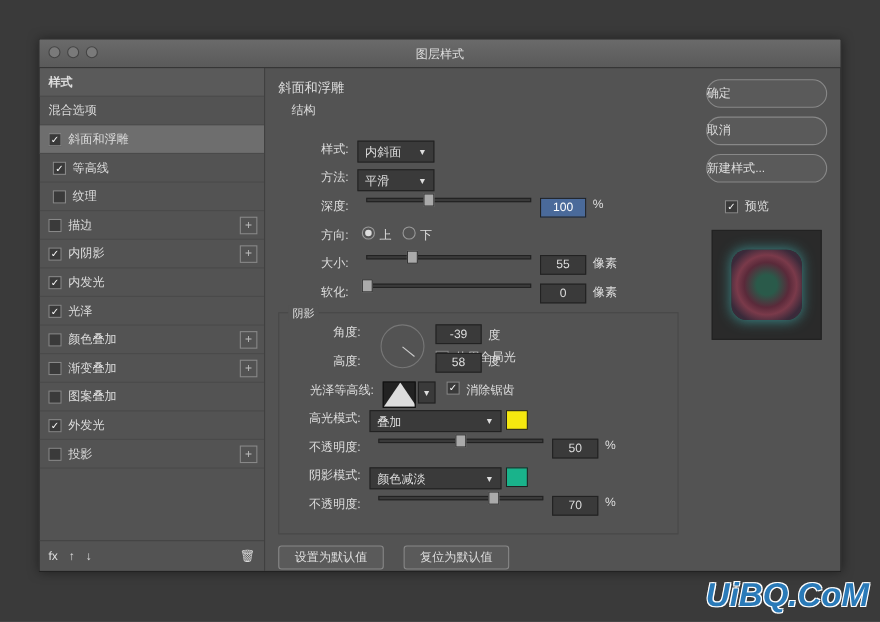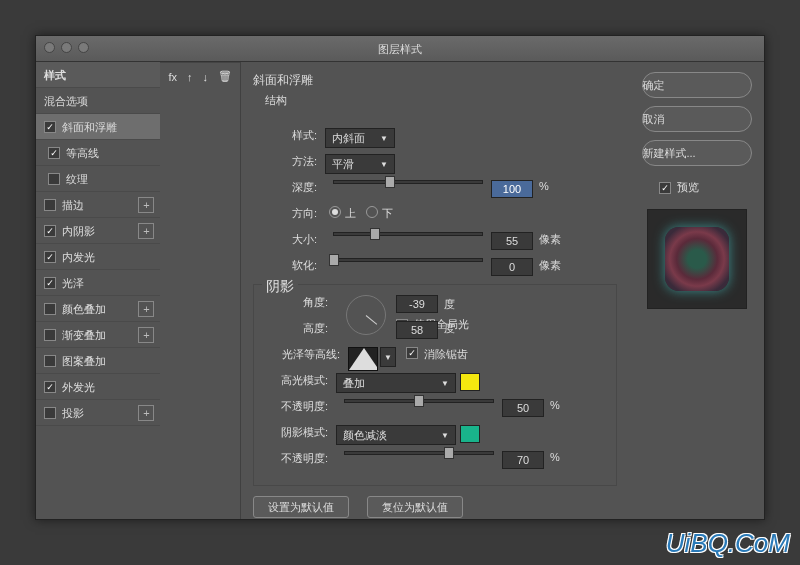--- a/index.html
+++ b/index.html
@@ -2,36 +2,36 @@
 <html><head>
 <meta charset="utf-8">
 <style>
 *{box-sizing:border-box;margin:0;padding:0;font-family:"Microsoft YaHei",Arial,sans-serif;font-size:11px;color:#ddd}
 body{background:#3a3a3a;width:800px;height:565px;position:relative;overflow:hidden}
 .dialog{position:absolute;left:35px;top:35px;width:730px;height:485px;background:#535353;border:1px solid #222;box-shadow:0 0 10px rgba(0,0,0,.5)}
 .titlebar{height:26px;background:linear-gradient(#6a6a6a,#5a5a5a);border-bottom:1px solid #333;position:relative;text-align:center;line-height:26px;font-size:12px}
 .win-dots{position:absolute;left:8px;top:6px;display:flex;gap:6px}
 .win-dots span{width:11px;height:11px;border-radius:50%;background:#7a7a7a;border:1px solid #444}
 .body{display:flex;height:calc(100% - 26px)}
-.sidebar{width:205px;border-right:1px solid #404040;display:flex;flex-direction:row}
+.sidebar{width:205px;border-right:1px solid #404040;display:flex;flex-direction:column}
 .effects{flex:1;overflow:auto}
 .row{height:26px;line-height:26px;padding:0 8px;border-bottom:1px solid #4a4a4a;display:flex;align-items:center;position:relative}
 .row.header{background:#5a5a5a;font-weight:bold}
 .row.sub{padding-left:12px}
 .row.selected{background:#6e6e6e}
 .chk{width:12px;height:12px;border:1px solid #888;background:#3a3a3a;margin-right:6px;display:inline-flex;align-items:center;justify-content:center;font-size:9px;color:#fff}
 .chk.on::after{content:"✓"}
 .plus{position:absolute;right:6px;top:5px;width:16px;height:16px;border:1px solid #888;text-align:center;line-height:14px;font-size:11px;color:#bbb}
 .sidebar-foot{height:28px;border-top:1px solid #444;display:flex;align-items:center;padding:0 8px;gap:10px;color:#999}
 .sidebar-foot .trash{margin-left:auto}
 .main{flex:1;padding:8px 12px;overflow:auto}
 .section-title{font-size:12px;margin:2px 0 4px 0}
 .subtitle{margin-left:12px;margin-bottom:20px}
 .fieldset{border:1px solid #484848;padding:8px 10px;margin-bottom:8px;position:relative}
-.fieldset>.legend{position:absolute;top:-7px;left:8px;background:#535353;padding:0 4px;font-size:14px}
+.fieldset>.legend{position:absolute;top:-7px;left:8px;background:#535353;padding:0 4px;font-size:10px}
 .frow{display:flex;align-items:flex-start;height:24px;margin:2px 0}
 .flabel{width:64px;text-align:right;margin-right:8px}
 .select{background:#3a3a3a;border:1px solid #222;height:20px;padding:0 6px;display:flex;align-items:center;min-width:70px}
 .select .caret{margin-left:auto;font-size:8px}
 .slider{flex:1;height:4px;background:#3a3a3a;border:1px solid #222;margin:0 8px;position:relative;max-width:150px}
 .thumb{position:absolute;top:-5px;width:10px;height:12px;background:#aaa;border:1px solid #333;transform:translateX(-50%)}
 .numbox{width:42px;height:18px;background:#3a3a3a;border:1px solid #222;text-align:center;line-height:16px}
 .numbox.sel{background:#4a6a9a;color:#fff}
 .unit{margin-left:6px}
 .radio{width:12px;height:12px;border-radius:50%;border:1px solid #999;margin:0 4px;display:inline-block;position:relative}
@@ -41,21 +41,21 @@
 .contour{width:30px;height:24px;background:#222;border:1px solid #111;margin-right:2px;position:relative;overflow:hidden}
 .contour::after{content:"";position:absolute;left:0;top:0;width:0;height:0;border-left:15px solid transparent;border-right:15px solid transparent;border-bottom:22px solid #ddd}
 .swatch{width:20px;height:18px;border:1px solid #222;margin-left:4px}
 .footer-btns{display:flex;gap:18px;margin-top:10px;justify-content:flex-start}
 .pill{border:1px solid #888;border-radius:3px;height:22px;padding:0 14px;line-height:20px;background:#5a5a5a}
 .right{width:135px;padding:10px 12px;display:flex;flex-direction:column;gap:8px;align-items:center}
 .rbtn{width:110px;height:26px;border:1px solid #888;border-radius:13px;text-align:left;line-height:24px;background:#5a5a5a}
 .preview-chk{display:flex;align-items:center;margin-top:6px;width:100%;padding-left:18px}
 .preview{width:100px;height:100px;background:#2a2a2a;border:1px solid #222;margin-top:6px;display:flex;align-items:center;justify-content:center}
 .preview-inner{width:64px;height:64px;border-radius:14px;background:radial-gradient(circle at 50% 50%,#2a5a4a 20%,#5a2a3a 45%,#7a3a4a 60%,#3a2a3a 80%);box-shadow:0 0 12px #3a8a8a}
-.watermark{position:absolute;right:10px;bottom:6px;font-family:Arial;font-size:26px;font-weight:normal;font-style:italic;color:#2a7ab8;text-shadow:1px 1px 0 #fff,-1px -1px 0 #fff,1px -1px 0 #fff,-1px 1px 0 #fff}
+.watermark{position:absolute;right:10px;bottom:6px;font-family:Arial;font-size:30px;font-weight:bold;font-style:italic;color:#2a7ab8;text-shadow:1px 1px 0 #fff,-1px -1px 0 #fff,1px -1px 0 #fff,-1px 1px 0 #fff}
 </style>
 </head>
 <body>
 
 <div class="dialog">
   <div class="titlebar">
     <div class="win-dots">
         <span></span>
         <span></span>
         <span></span>

